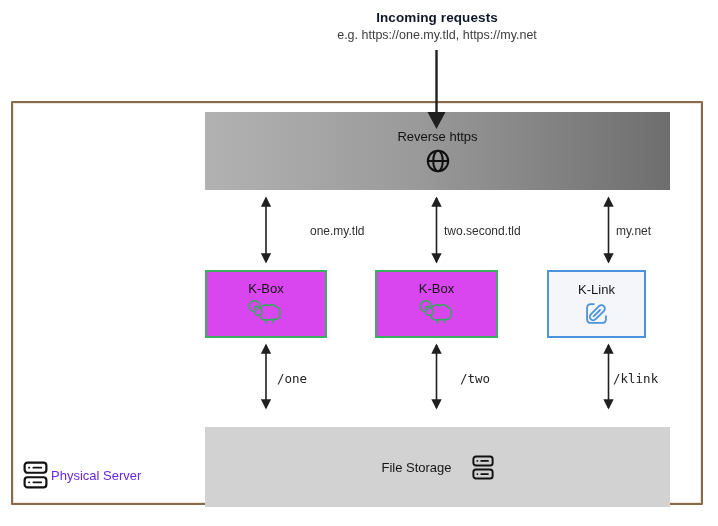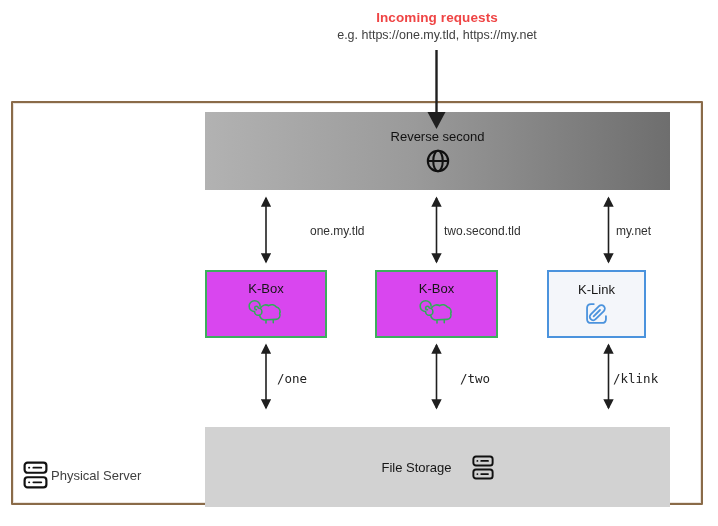--- a/index.html
+++ b/index.html
@@ -2,21 +2,21 @@
 <html><head>
 <meta charset="utf-8">
 <style>
   * { box-sizing: border-box; margin: 0; padding: 0; }
   html,body { background:#ffffff; }
   body { font-family: "Liberation Sans", sans-serif; color:#1f1f1f; }
   #canvas { position:relative; width:718px; height:526px; background:#ffffff; overflow:hidden; }
 
   
   .title-block { position:absolute; left:437px; top:10px; transform:translateX(-50%); text-align:center; white-space:nowrap; }
-  .title-main { font-size:13.5px; font-weight:700; color:#ef4444; letter-spacing:.1px; }
+  .title-main { font-size:13.5px; font-weight:700; color:#0f172a; letter-spacing:.1px; }
   .title-sub  { font-size:12.5px; color:#404040; margin-top:3px; }
 
   
   .frame { position:absolute; left:11px; top:101px; width:692px; height:404px;
            border:2px solid #8a6b49; border-radius:1px;
            box-shadow: inset 0 0 0 1px rgba(138,107,73,0.18); }
 
   
   .proxy-box { position:absolute; left:205px; top:112px; width:465px; height:78px;
                background:linear-gradient(90deg,#b2b2b2 0%,#9a9a9a 45%,#6e6e6e 100%);
@@ -40,40 +40,40 @@
   .rl-1 { left:274px;margin-left:36px; } .rl-2 { left:444px; } .rl-3 { left:616px; }
   .ml-1 { left:277px; } .ml-2 { left:460px; } .ml-3 { left:613px; }
 
   
   .storage-box { position:absolute; left:205px; top:415px; width:465px; height:80px; background:#d2d2d2;
                  display:flex; flex-direction:row; align-items:center; justify-content:center; gap:20px;margin-top:12px; }
   .storage-label { font-size:13px; color:#161616; }
 
   
   .host-legend { position:absolute; left:23px; top:461px; display:flex; align-items:center; gap:3px; }
-  .host-label { font-size:13px; color:#404040; }
+  .host-label { font-size:13px; color:#6d28d9; }
 
   
   svg.arrows { position:absolute; left:0; top:0; pointer-events:none; }
   .icon { display:block; }
 </style>
 </head>
 <body>
 
 <div id="canvas">
 
   <div class="title-block">
     <div class="title-main">Incoming requests</div>
     <div class="title-sub">e.g. https://one.my.tld, https://my.net</div>
   </div>
 
   <div class="frame"></div>
 
   <div class="proxy-box">
-    <div class="proxy-label">Reverse second</div>
+    <div class="proxy-label">Reverse https</div>
     <svg class="icon" width="26" height="26" viewBox="0 0 24 24">
       <g fill="none" stroke="#101010" stroke-width="1.9">
         <circle cx="12" cy="12" r="9.4"></circle>
         <ellipse cx="12" cy="12" rx="4.4" ry="9.4"></ellipse>
         <line x1="2.6" y1="12" x2="21.4" y2="12"></line>
       </g>
     </svg>
   </div>
 
   <div class="service-box green svc-1">

